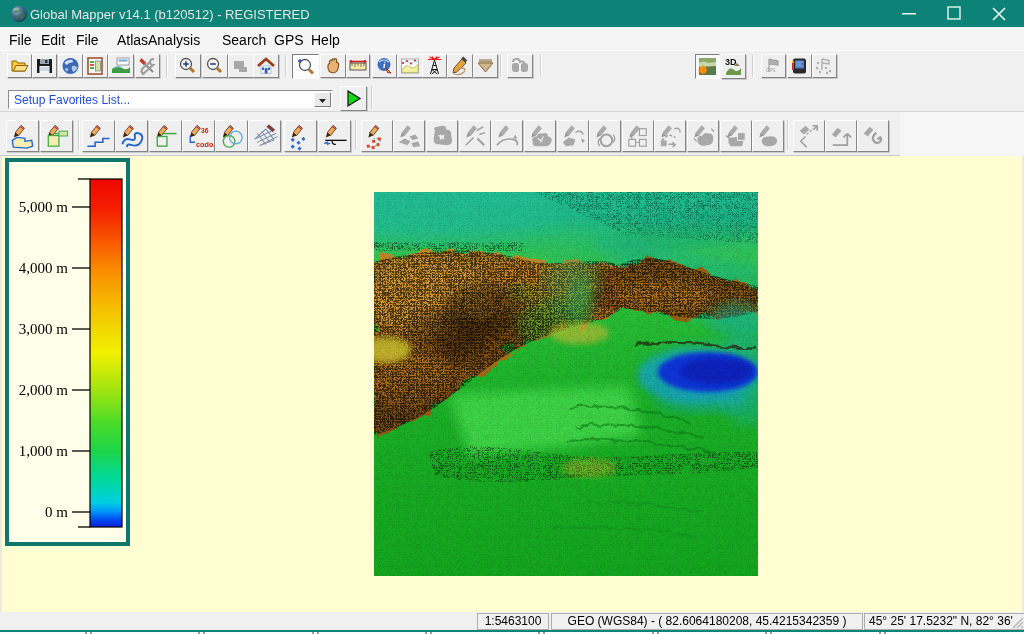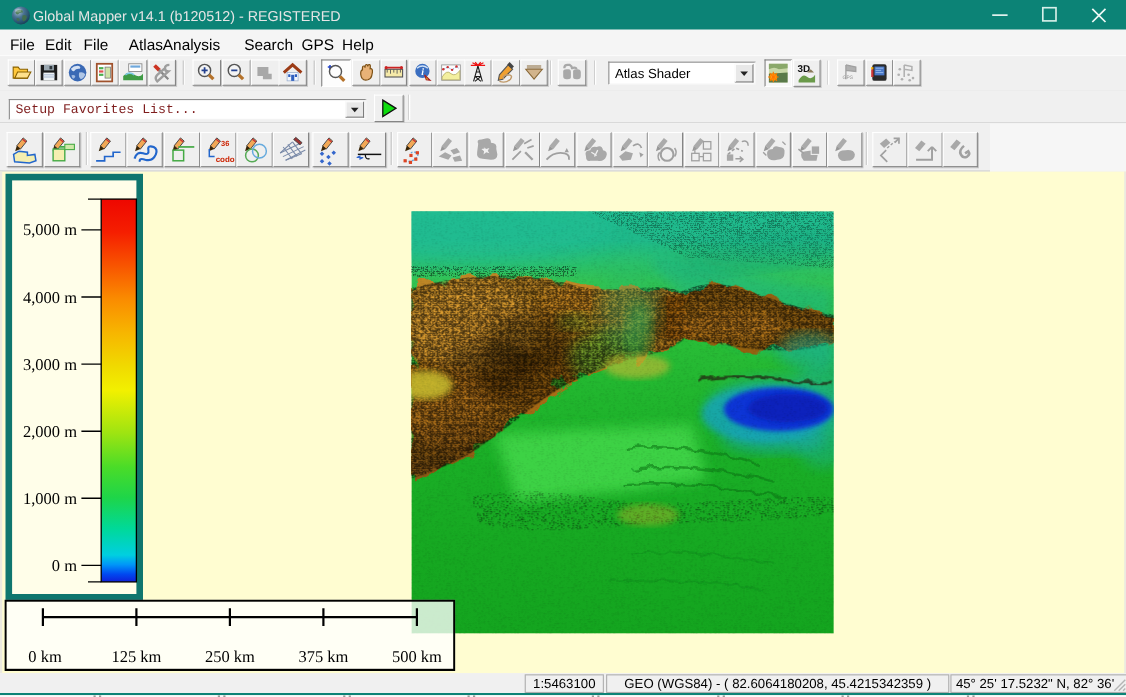--- a/index.html
+++ b/index.html
@@ -15,21 +15,21 @@
 #row2{position:absolute;left:0;top:82px;width:1024px;height:29px;background:#f0f0f0;border-bottom:1px solid #d6d6d6;}
 #row3{position:absolute;left:0;top:112px;width:1024px;height:44px;background:#f6f6f6;}
 #row3band{position:absolute;left:0;top:0;width:900px;height:43px;background:#f0f0f0;border-bottom:1px solid #c8c8c8;}
 .tb{position:absolute;background:#efefef;border:1px solid;border-color:#ffffff #858585 #858585 #ffffff;box-shadow:1px 1px 0 #c9c9c9;}
 .tb.pressed{border-color:#7f7f7f #ffffff #ffffff #7f7f7f;background:#f8f8f8;box-shadow:none;}
 .tb svg{position:absolute;left:0;top:0;width:100%;height:100%;}
 .vsep{position:absolute;width:2px;background:linear-gradient(90deg,#cfcfcf 50%,#ffffff 50%);}
 
 #canvas{position:absolute;left:0;top:156px;width:1024px;height:456px;background:#fffdd1;border-left:2px solid #eceae0;border-right:2px solid #eceae0;box-sizing:border-box;}
 #map{position:absolute;left:372px;top:36px;width:384px;height:384px;}
-#legend{position:absolute;left:3px;top:2px;width:125px;height:388px;background:#fffee9;border:6px solid #0f766e;box-sizing:border-box;}
+#legend{position:absolute;left:3px;top:2px;width:125px;height:388px;background:#fffee9;border:4px solid #0f766e;box-sizing:border-box;}
 #scalebox{position:absolute;left:2px;top:389px;width:410px;height:65px;background:rgba(255,255,255,0.78);border:2px solid #000;box-sizing:border-box;}
 
 #statusbar{position:absolute;left:0;top:612px;width:1024px;height:36px;background:#f0f0f0;font-size:12px;color:#000;}
 .spanel{position:absolute;top:1px;height:15px;border:1px solid #adadad;background:#f0f0f0;line-height:15px;white-space:nowrap;overflow:hidden;}
 #bstrip1{position:absolute;left:0;top:630px;width:1024px;height:2px;background:#0c8376;}
 #bstrip2{position:absolute;left:0;top:632px;width:1024px;height:2px;background:#fafafa;}
 </style>
 </head>
 <body>
 <div id="titlebar">
@@ -217,26 +217,20 @@
     </div>
 <div class="vsep" style="left:500px;top:4px;height:22px;"></div>
 <div class="tb" style="left:507px;top:3px;width:24px;height:22px;">
       <svg viewBox="0 0 24 22">
         <path d="M5 7 Q5 4 8 4 L10 4 Q12 5 12 7 L12 8 Q12 6.5 14 6.5 Q16 6.5 16 8" fill="none" stroke="#a8a8a8" stroke-width="2"></path>
         <path d="M4 10 Q4 8 7 8 L9 8 Q11 8 11 11 L11 15 Q11 17 8 17 L7 17 Q4 17 4 14 Z" fill="#a8a8a8"></path>
         <path d="M13 10 Q13 8 16 8 L17 8 Q20 8 20 11 L20 14 Q20 17 17 17 L16 17 Q13 17 13 15 Z" fill="#a8a8a8"></path>
       </svg>
     </div>
 <div class="vsep" style="left:540px;top:4px;height:22px;"></div>
-<div id="shaderbox" style="position:absolute;left:553px;top:5px;width:134px;height:21px;background:#fff;border:1px solid;border-color:#8b8b8b #f2f2f2 #f2f2f2 #8b8b8b;box-sizing:border-box;">
-  <span style="position:absolute;left:5px;top:3px;font-size:12px;color:#000;">Atlas Shader</span>
-  <div style="position:absolute;right:1px;top:1px;width:17px;height:17px;background:#e8e8e8;border:1px solid;border-color:#fdfdfd #7d7d7d #7d7d7d #fdfdfd;box-sizing:border-box;"><svg width="15" height="15">
-          <path d="M4 6 L11 6 L7.5 10 Z" fill="#222"></path>
-        </svg></div>
-</div>
 <div class="tb pressed" style="left:695px;top:3px;width:23px;height:23px;">
       <svg viewBox="0 0 23 23">
         <rect x="3" y="3" width="17" height="17" fill="#c8d8a8"></rect>
         <path d="M3 8 Q8 5 12 8 L20 7 L20 3 L3 3 Z" fill="#8aa86a"></path>
         <path d="M3 12 L20 11 L20 20 L3 20 Z" fill="#5a7a4a"></path>
         <circle cx="7" cy="15" r="3.5" fill="#ff9900"></circle>
         <circle cx="7" cy="15" r="2" fill="#ffd24d"></circle>
         <path d="M7 10.2 L7 19.8 M2.2 15 L11.8 15 M3.8 11.5 L10.4 18.5 M10.4 11.5 L3.8 18.5" stroke="#ff7700" stroke-width="1"></path>
       </svg>
     </div>
@@ -270,21 +264,21 @@
         <circle cx="4" cy="13" r="1.2" fill="#b0b0b0"></circle>
         <circle cx="7" cy="17" r="1.2" fill="#b0b0b0"></circle>
         <circle cx="13" cy="13" r="1.2" fill="#b0b0b0"></circle>
         <circle cx="17" cy="16" r="1.2" fill="#b0b0b0"></circle>
         <circle cx="14" cy="18" r="1.2" fill="#b0b0b0"></circle>
       </svg>
     </div>
 </div>
 <div id="row2">
   <div id="favbox" style="position:absolute;left:8px;top:8px;width:325px;height:19px;background:#fff;border:1px solid;border-color:#8b8b8b #f2f2f2 #f2f2f2 #8b8b8b;box-sizing:border-box;">
-    <span style="position:absolute;left:5px;top:2px;font-size:12px;color:#7f1d1d;font-family:Liberation Mono, monospace;">Setup Favorites List...</span>
+    <span style="position:absolute;left:5px;top:2px;font-size:12px;color:#1d4ed8;">Setup Favorites List...</span>
     <div style="position:absolute;right:1px;top:1px;width:17px;height:15px;background:#e8e8e8;border:1px solid;border-color:#fdfdfd #7d7d7d #7d7d7d #fdfdfd;box-sizing:border-box;">
       <svg width="15" height="13">
           <path d="M4 5 L11 5 L7.5 9 Z" fill="#222"></path>
         </svg>
     </div>
   </div>
   <div class="vsep" style="left:371px;top:4px;height:23px;"></div>
   <div class="tb" style="left:340px;top:4px;width:25px;height:23px;">
     <svg viewBox="0 0 25 23">
         <path d="M7 4 L19 11.5 L7 19 Z" fill="#0ddd0d" stroke="#111" stroke-width="1.2"></path>
@@ -660,39 +654,20 @@
       <g font-family="Liberation Serif,serif" font-size="15" fill="#000" text-anchor="end">
         <text x="59" y="50">5,000 m</text>
           <text x="59" y="111">4,000 m</text>
         <text x="59" y="172">3,000 m</text>
           <text x="59" y="233">2,000 m</text>
         <text x="59" y="294">1,000 m</text>
           <text x="59" y="355">0 m</text>
       </g>
     </svg>
   </div>
-  <div id="scalebox">
-    <svg width="406" height="61" viewBox="0 0 406 61">
-      <path d="M33 14 L373 14" stroke="#000" stroke-width="2"></path>
-      <g stroke="#000" stroke-width="2">
-        <path d="M33 6 L33 22"></path>
-          <path d="M118 6 L118 22"></path>
-          <path d="M203 6 L203 22"></path>
-        <path d="M288 6 L288 22"></path>
-          <path d="M373 6 L373 22"></path>
-      </g>
-      <g font-family="Liberation Serif,serif" font-size="15" fill="#000" text-anchor="middle">
-        <text x="35" y="55">0 km</text>
-          <text x="118" y="55">125 km</text>
-        <text x="203" y="55">250 km</text>
-          <text x="288" y="55">375 km</text>
-        <text x="373" y="55">500 km</text>
-      </g>
-    </svg>
-  </div>
 </div>
 <div id="statusbar">
   <div class="spanel" style="left:477px;width:70px;text-align:center;">1:5463100</div>
   <div class="spanel" style="left:551px;width:310px;text-align:center;">GEO (WGS84) - ( 82.6064180208, 45.4215342359 )</div>
   <div class="spanel" style="left:864px;width:158px;padding-left:4px;">45° 25' 17.5232" N, 82° 36'</div>
   <svg style="position:absolute;right:0;top:3px;" width="14" height="14">
       <path d="M13 3 L3 13 M13 7 L7 13 M13 11 L11 13" stroke="#b5b5b5" stroke-width="1.3"></path>
     </svg>
 </div>
 <div id="bstrip1"></div>

